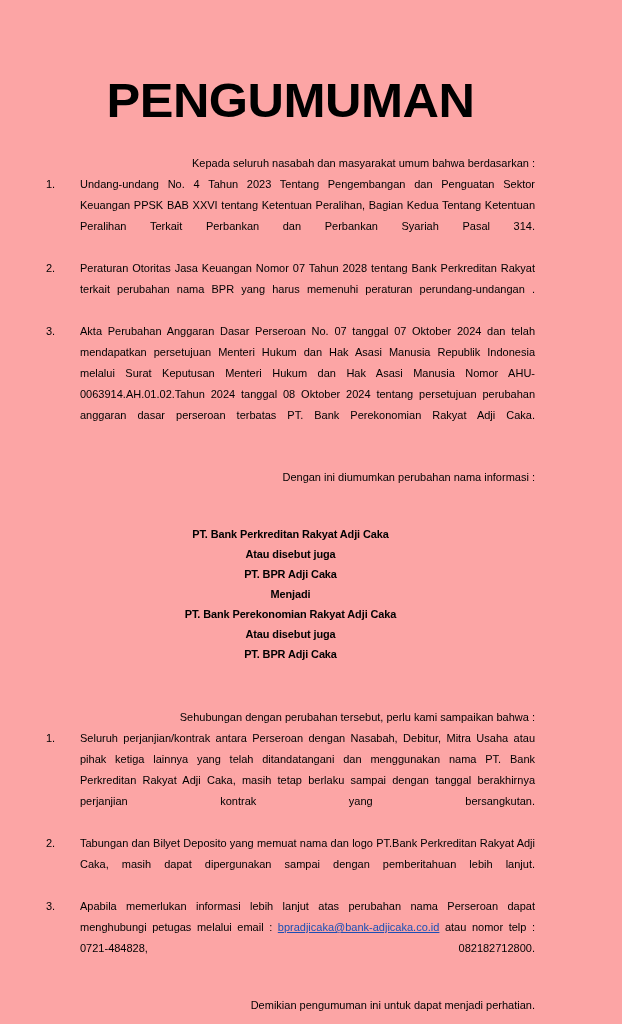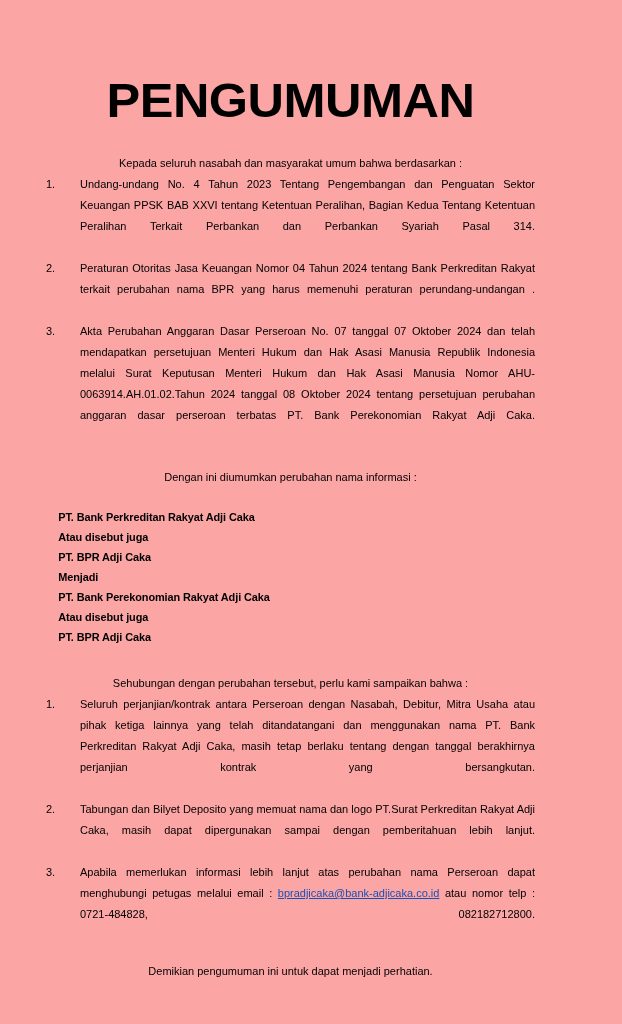--- a/index.html
+++ b/index.html
@@ -35,21 +35,21 @@
     padding-top: 76px;
     transform: scaleX(1.03);
     transform-origin: center;
     white-space: nowrap;
   }
 
   
   .intro, .lead, .closing {
     font-size: 11px;
     line-height: 21px;
-    text-align: center;
+    text-align: right;
     margin: 0;
   }
   .intro { padding-top: 28px; }
   .lead  { padding-top: 0; }
   .closing { padding-top: 15px; }
 
   
   ol.numlist {
     list-style: none;
     margin: 0;
@@ -82,22 +82,22 @@
     content: "";
     display: inline-block;
     width: 100%;
   }
 
   .spacer-20 { height: 20px; }
   .spacer-26 { height: 26px; }
 
   
   .namebloc {
-    text-align: left;
-    margin: 0;
+    text-align: center;
+    margin: 17px;
     padding-top: 19px;
   }
   .namebloc .nline {
     font-family: "Liberation Sans", sans-serif;
     font-weight: bold;
     font-size: 11.5px;
     line-height: 20px;
     letter-spacing: -0.1px;
     transform: scaleX(0.95);
     transform-origin: center;
@@ -119,21 +119,21 @@
 
   <p class="intro">Kepada seluruh nasabah dan masyarakat umum bahwa berdasarkan :</p>
 
   <ol class="numlist">
     <li>
       <span class="marker">1.</span>
       <span class="li-text">Undang-undang No. 4 Tahun 2023 Tentang Pengembangan dan Penguatan Sektor Keuangan PPSK BAB XXVI tentang Ketentuan Peralihan, Bagian Kedua Tentang Ketentuan Peralihan Terkait Perbankan dan Perbankan Syariah Pasal 314.</span>
     </li>
     <li>
       <span class="marker">2.</span>
-      <span class="li-text">Peraturan Otoritas Jasa Keuangan Nomor 04 Tahun 2024 tentang Bank Perkreditan Rakyat terkait perubahan nama BPR yang harus memenuhi peraturan perundang-undangan .</span>
+      <span class="li-text">Peraturan Otoritas Jasa Keuangan Nomor 07 Tahun 2028 tentang Bank Perkreditan Rakyat terkait perubahan nama BPR yang harus memenuhi peraturan perundang-undangan .</span>
     </li>
     <li>
       <span class="marker">3.</span>
       <span class="li-text">Akta Perubahan Anggaran Dasar Perseroan No. 07 tanggal 07 Oktober 2024 dan telah mendapatkan persetujuan Menteri Hukum dan Hak Asasi Manusia Republik Indonesia melalui Surat Keputusan Menteri Hukum dan Hak Asasi Manusia Nomor AHU-0063914.AH.01.02.Tahun 2024 tanggal 08 Oktober 2024 tentang persetujuan perubahan anggaran dasar perseroan terbatas PT. Bank Perekonomian Rakyat Adji Caka.</span>
     </li>
   </ol>
 
   <div class="spacer-20"></div>
 
   <p class="lead">Dengan ini diumumkan perubahan nama informasi :</p>
@@ -148,25 +148,25 @@
     <div class="nline">PT. BPR Adji Caka</div>
   </div>
 
   <div class="spacer-26"></div>
 
   <p class="lead">Sehubungan dengan perubahan tersebut, perlu kami sampaikan bahwa :</p>
 
   <ol class="numlist">
     <li>
       <span class="marker">1.</span>
-      <span class="li-text">Seluruh perjanjian/kontrak antara Perseroan dengan Nasabah, Debitur, Mitra Usaha atau pihak ketiga lainnya yang telah ditandatangani dan menggunakan nama PT. Bank Perkreditan Rakyat Adji Caka, masih tetap berlaku tentang dengan tanggal berakhirnya perjanjian kontrak yang bersangkutan.</span>
+      <span class="li-text">Seluruh perjanjian/kontrak antara Perseroan dengan Nasabah, Debitur, Mitra Usaha atau pihak ketiga lainnya yang telah ditandatangani dan menggunakan nama PT. Bank Perkreditan Rakyat Adji Caka, masih tetap berlaku sampai dengan tanggal berakhirnya perjanjian kontrak yang bersangkutan.</span>
     </li>
     <li>
       <span class="marker">2.</span>
-      <span class="li-text">Tabungan dan Bilyet Deposito yang memuat nama dan logo PT.Surat Perkreditan Rakyat Adji Caka, masih dapat dipergunakan sampai dengan pemberitahuan lebih lanjut.</span>
+      <span class="li-text">Tabungan dan Bilyet Deposito yang memuat nama dan logo PT.Bank Perkreditan Rakyat Adji Caka, masih dapat dipergunakan sampai dengan pemberitahuan lebih lanjut.</span>
     </li>
     <li>
       <span class="marker">3.</span>
       <span class="li-text"><span>Apabila memerlukan informasi lebih lanjut atas perubahan nama Perseroan dapat menghubungi petugas melalui email : </span><a class="email-link" href="#">bpradjicaka@bank-adjicaka.co.id</a><span> atau nomor telp : 0721-484828, 082182712800.</span></span>
     </li>
   </ol>
 
   <p class="closing">Demikian pengumuman ini untuk dapat menjadi perhatian.</p>
 
 </div>

